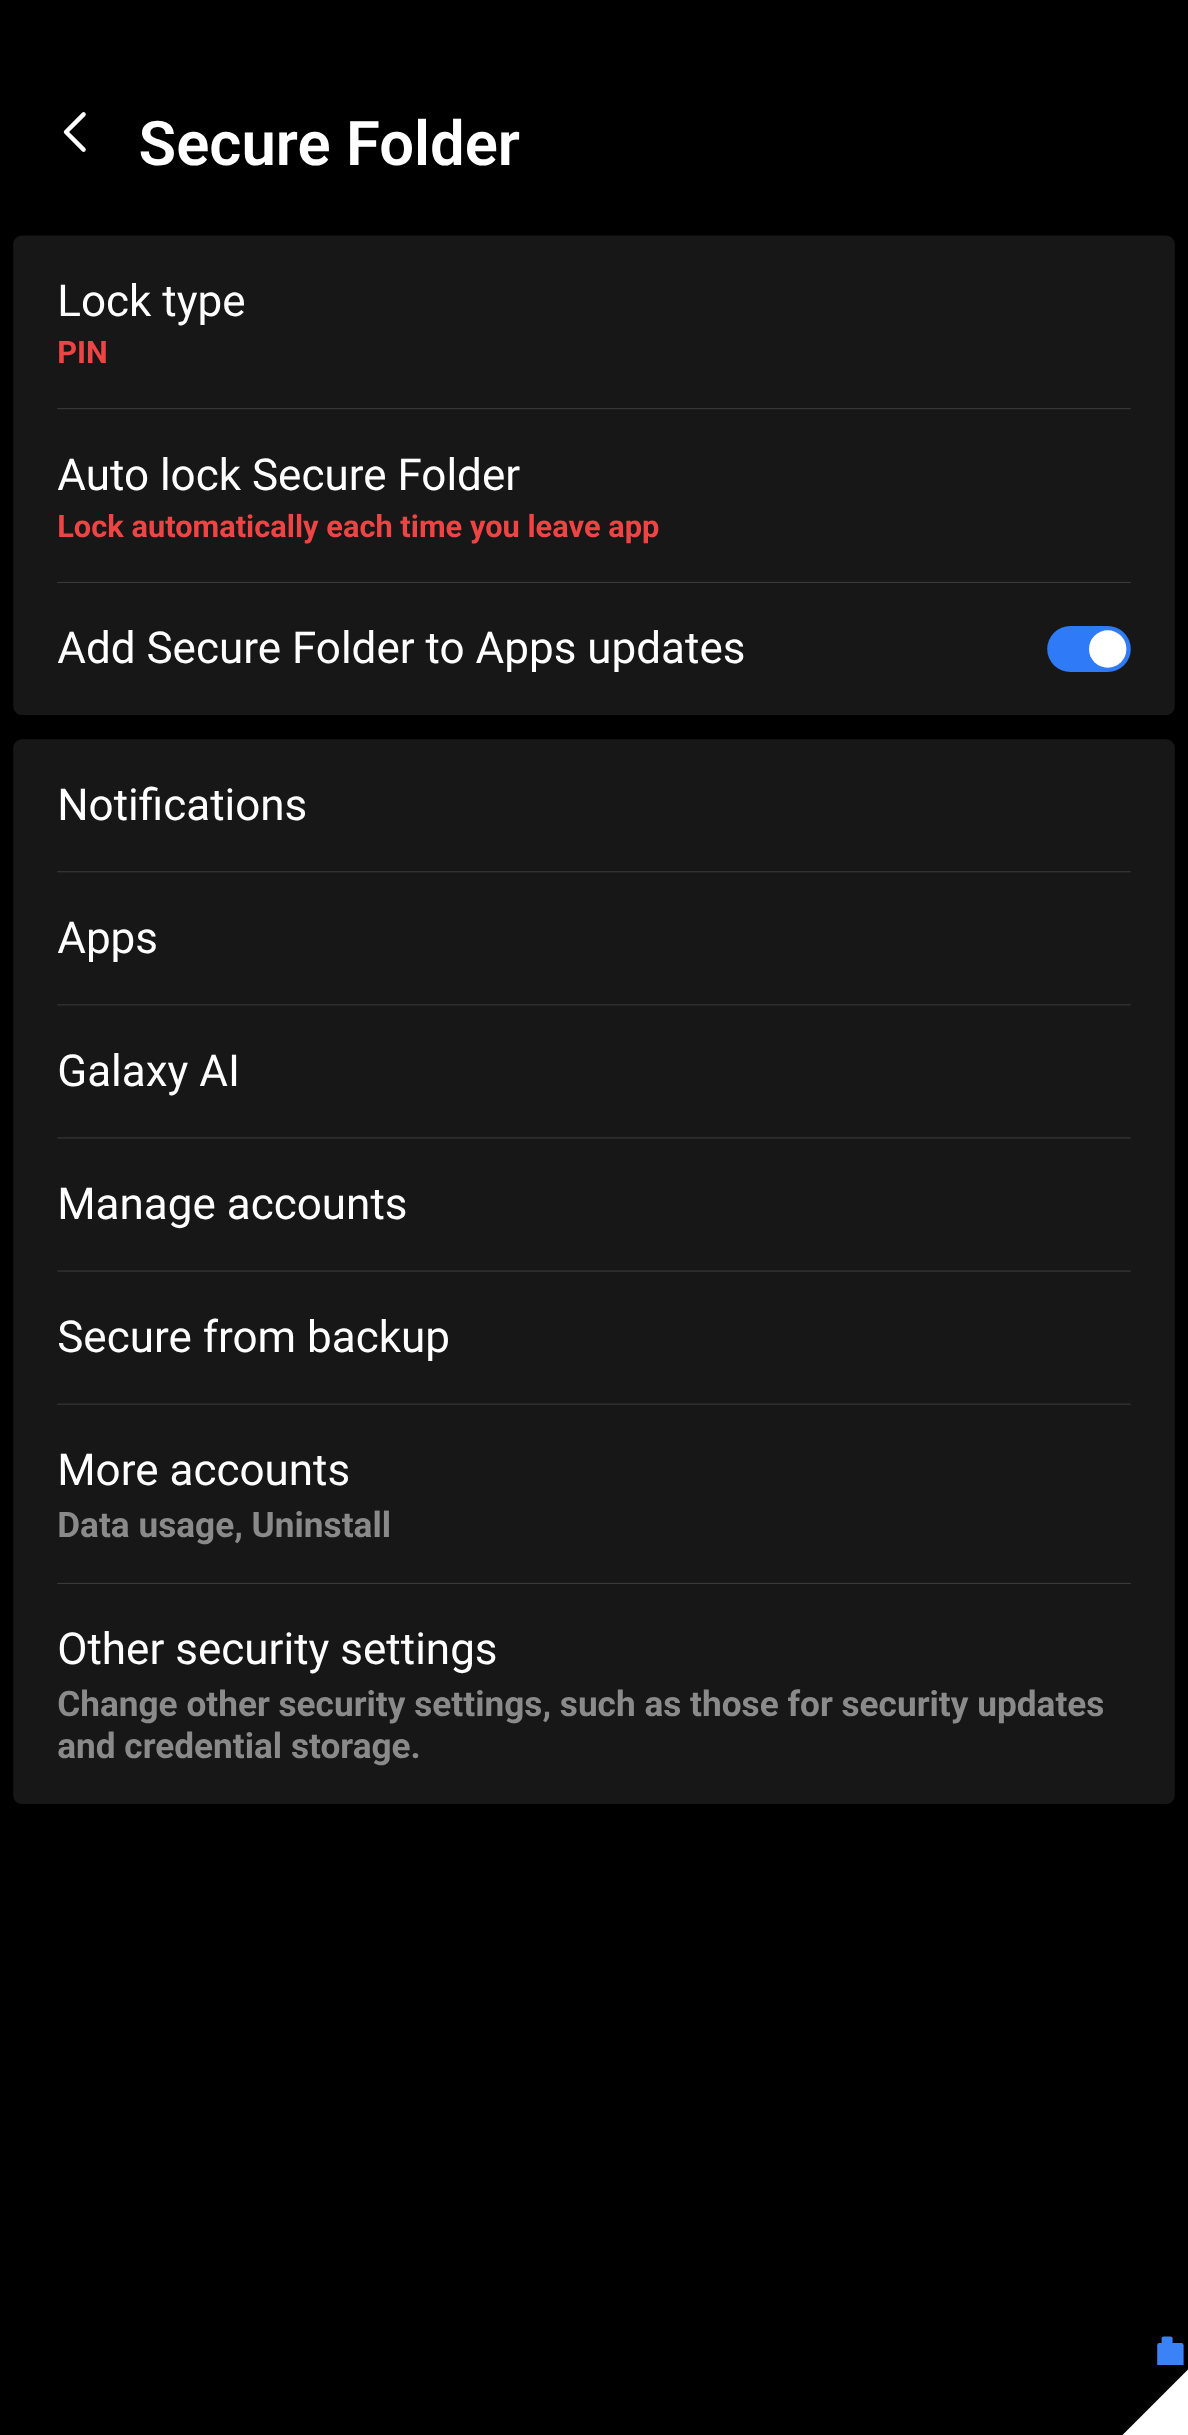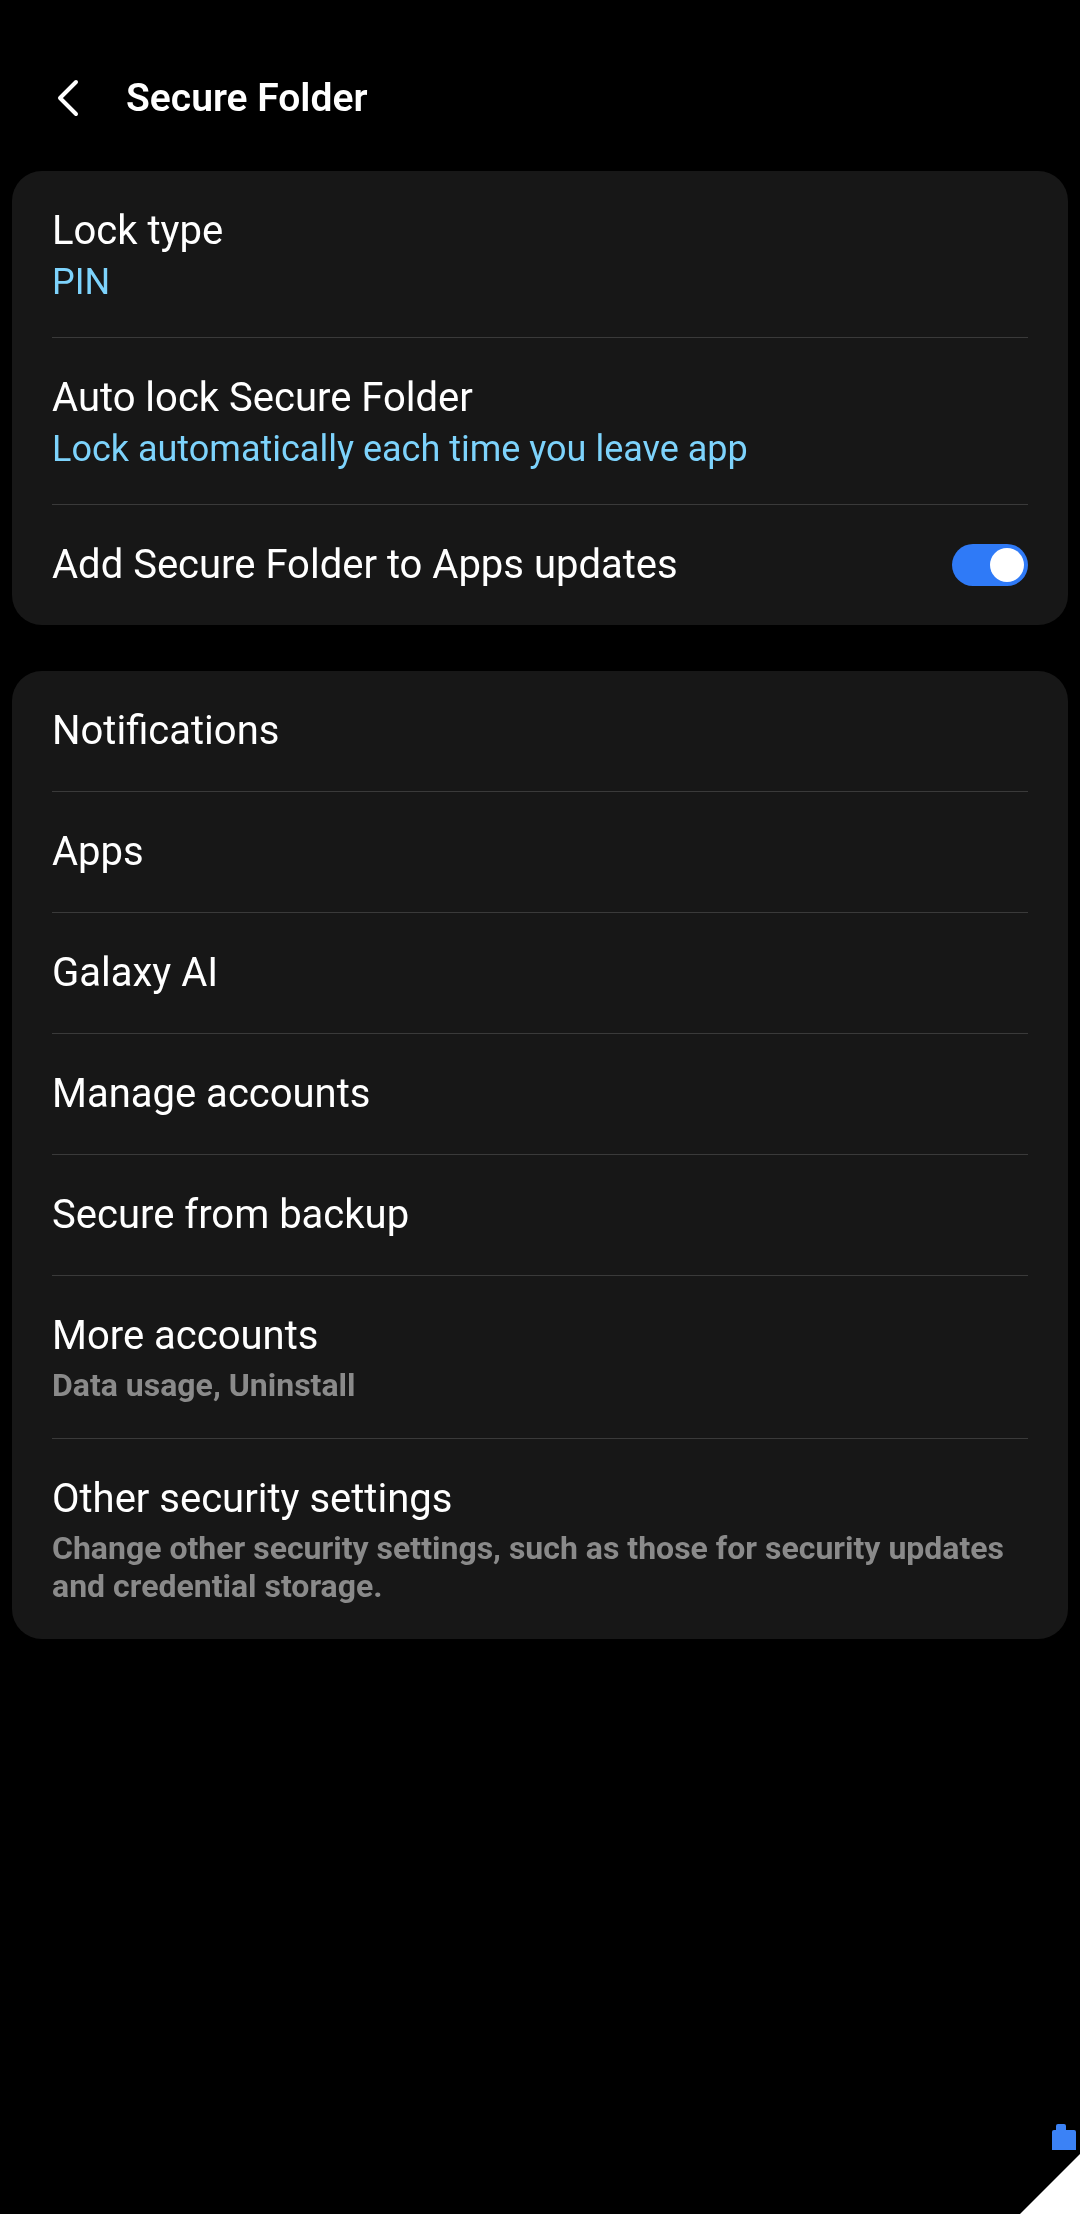--- a/index.html
+++ b/index.html
@@ -23,28 +23,29 @@
       gap: 40px;
     }
     .back-icon {
       width: 36px;
       height: 36px;
       display: flex;
       align-items: center;
       justify-content: center;
     }
     .page-title {
-      font-size: 39px;
+      font-size: 56px;
       font-weight: 600;
       color: #ffffff;
+      margin-top: 23px;
     }
     .section {
       background: #171717;
-      border-radius: 30px;
-      margin: 0 12px 46px 12px;
+      border-radius: 8px;
+      margin: 0 12px 22px 12px;
       overflow: hidden;
     }
     .list-item {
       padding: 34px 40px;
       display: flex;
       align-items: center;
       justify-content: space-between;
     }
     .divider {
       height: 1px;
@@ -55,24 +56,24 @@
       flex: 1;
       min-width: 0;
     }
     .item-title {
       font-size: 40px;
       font-weight: 400;
       color: #ffffff;
       line-height: 1.3;
     }
     .item-subtitle {
-      font-size: 36px;
-      color: #7dd3fc;
+      font-size: 28px;
+      color: #ef4444;
       margin-top: 4px;
-      font-weight: 400;
+      font-weight: 700;
     }
     .item-subtitle-gray {
       font-size: 32px;
       color: #8a8a8a;
       margin-top: 4px;
       font-weight: 700;
     }
     .toggle {
       width: 76px;
       height: 42px;

